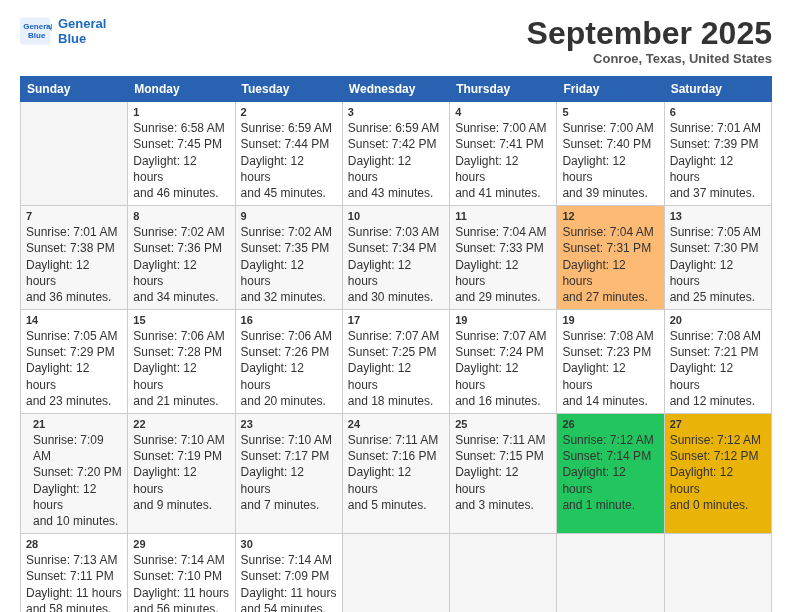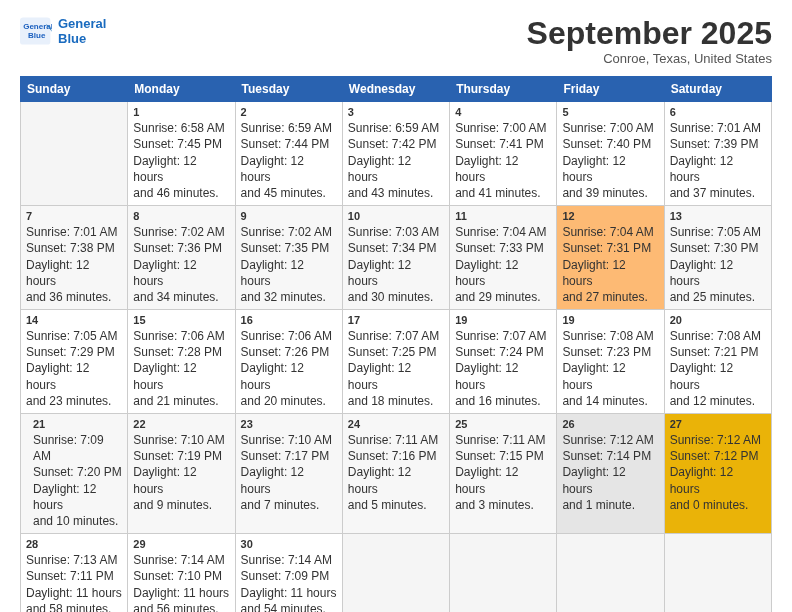--- a/index.html
+++ b/index.html
@@ -36,20 +36,21 @@
     }
     .month-title {
       font-size: 32px;
       font-weight: bold;
       color: #333;
       line-height: 1.1;
     }
     .subtitle {
       font-size: 13px;
       color: #555;
+      font-weight: bold;
     }
     .calendar {
       width: 100%;
       border-collapse: collapse;
       border: 1px solid #ccc;
     }
     .calendar th {
       background: #2962b0;
       color: #fff;
       font-size: 12px;
@@ -228,21 +229,21 @@
             <div class="cell-content">Sunrise: 7:10 AM<br>Sunset: 7:17 PM<br>Daylight: 12 hours<br>and 7 minutes.</div>
           </td>
           <td style="background: rgb(247, 247, 247);">
             <div class="day-num">24</div>
             <div class="cell-content">Sunrise: 7:11 AM<br>Sunset: 7:16 PM<br>Daylight: 12 hours<br>and 5 minutes.</div>
           </td>
           <td style="background: rgb(247, 247, 247); margin-left: 18px;">
             <div class="day-num">25</div>
             <div class="cell-content">Sunrise: 7:11 AM<br>Sunset: 7:15 PM<br>Daylight: 12 hours<br>and 3 minutes.</div>
           </td>
-          <td style="background: #e5e5e5;">
+          <td style="background: #22c55e;">
             <div class="day-num">26</div>
             <div class="cell-content">Sunrise: 7:12 AM<br>Sunset: 7:14 PM<br>Daylight: 12 hours<br>and 1 minute.</div>
           </td>
           <td style="background: #eab308;">
             <div class="day-num">27</div>
             <div class="cell-content">Sunrise: 7:12 AM<br>Sunset: 7:12 PM<br>Daylight: 12 hours<br>and 0 minutes.</div>
           </td>
         </tr>
         <tr class="last-row">
           <td style="background: rgb(255, 255, 255);">

